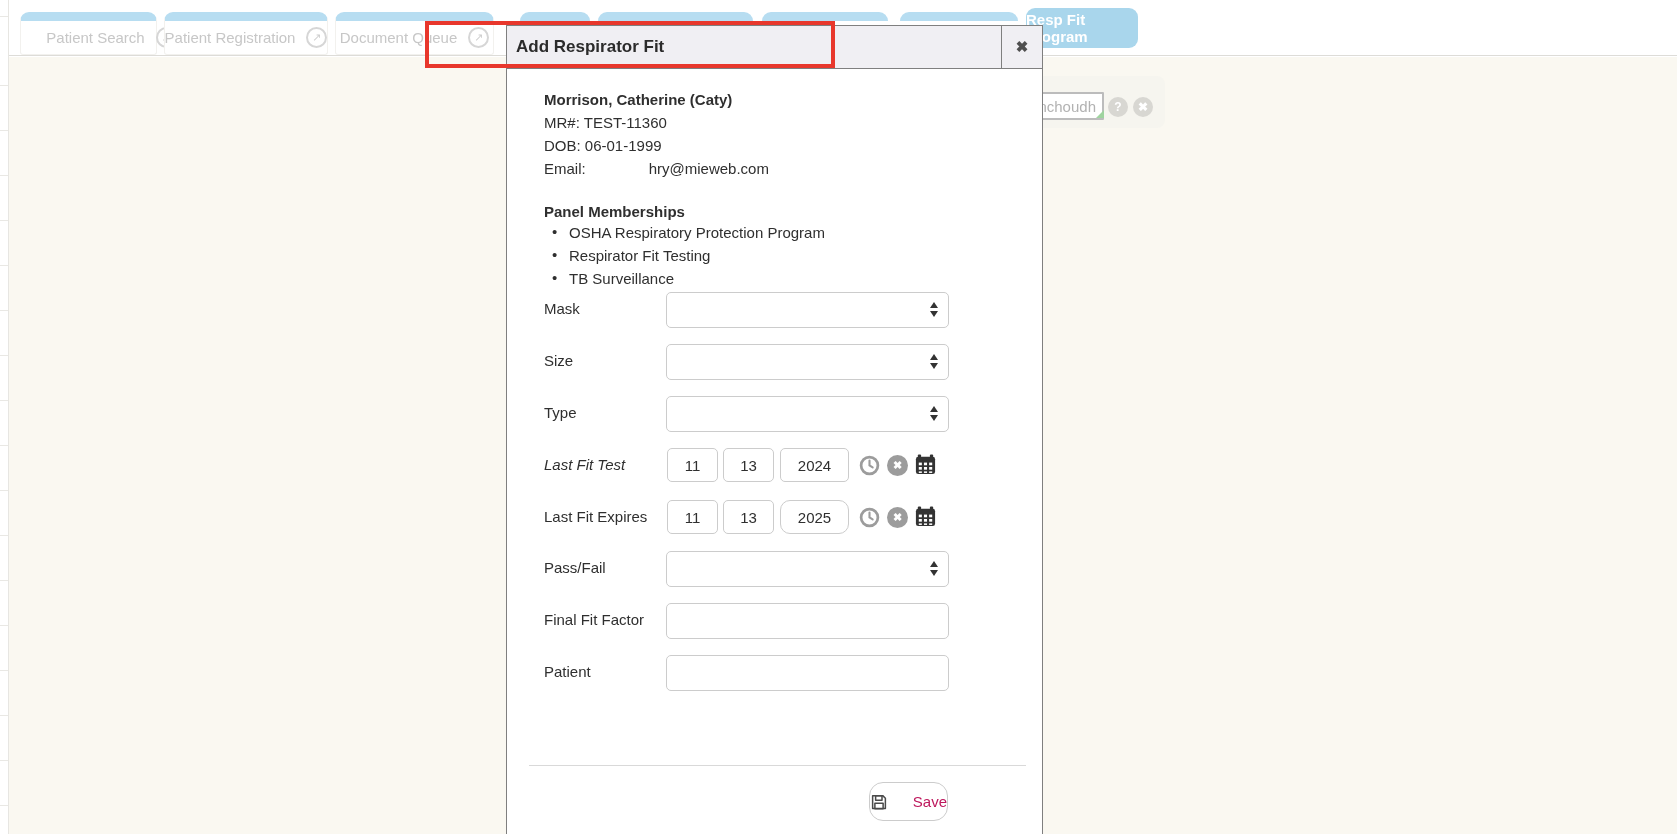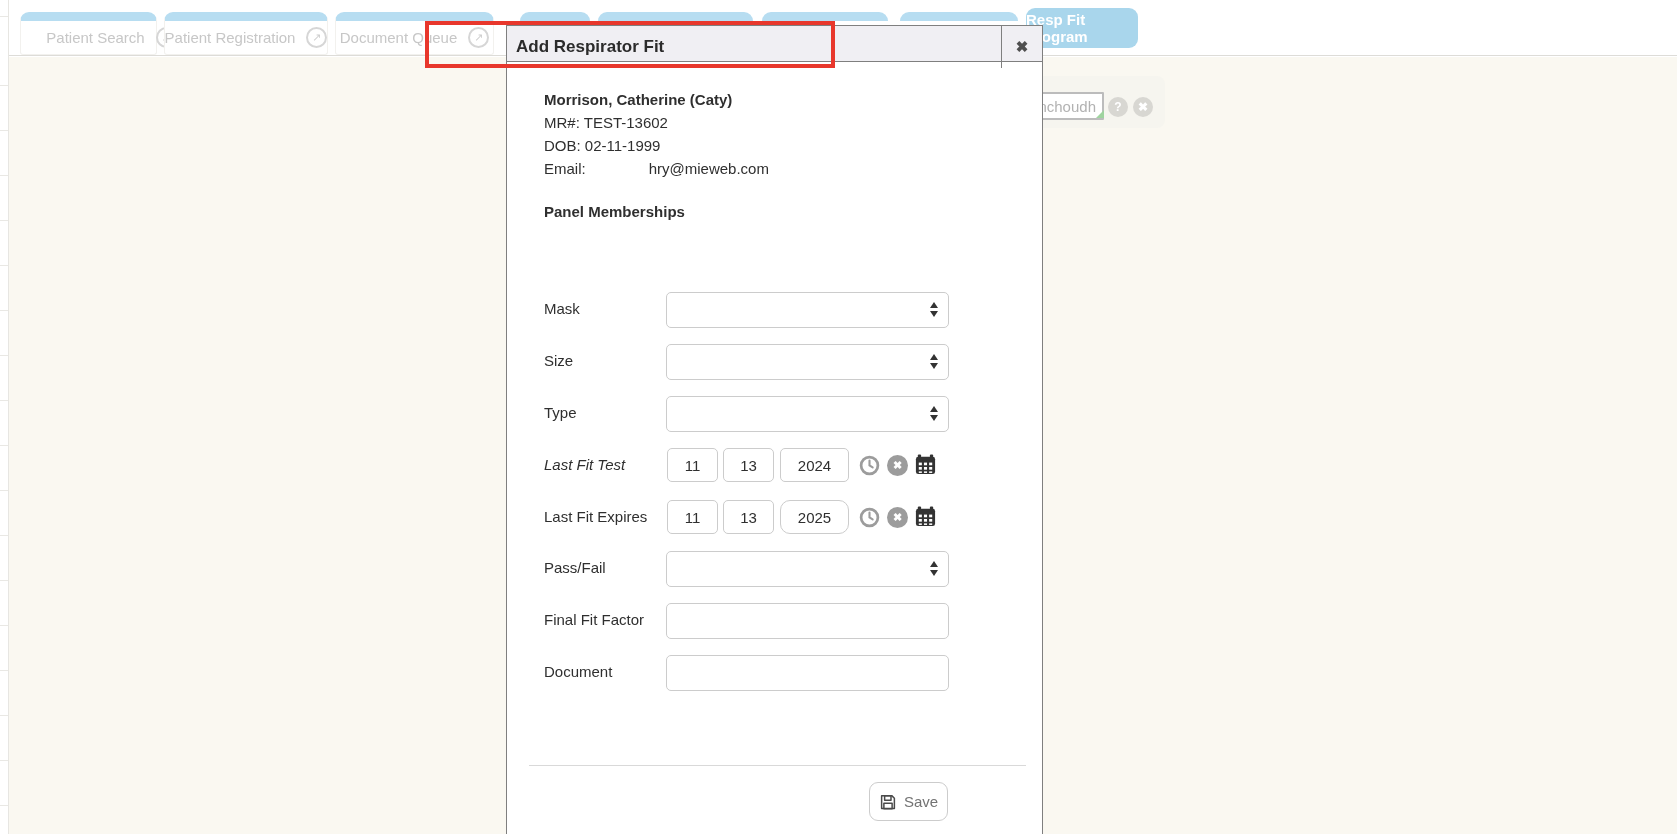--- a/index.html
+++ b/index.html
@@ -31,21 +31,21 @@
   .search-panel { position:absolute; left:995px; top:76px; width:170px; height:52px; background:#f6f5ef; border-radius:8px; z-index:3; }
   .bg-search-input { position:absolute; left:-12px; top:16px; width:121px; height:28px; border:2px solid #bcbcbc;
     background:#fff; font-family:"Liberation Sans",sans-serif; font-size:15px; color:#b2b2b2; text-align:right; padding-right:6px; border-radius:1px; }
   .grip { position:absolute; left:101px; top:34px; width:0; height:0; border-left:8px solid transparent; border-bottom:8px solid #9fd49f; }
   .round-ico { position:absolute; top:21px; width:20px; height:20px; border-radius:50%; background:#d8d7d2; color:#fff;
     font-size:12px; font-weight:bold; text-align:center; line-height:20px; }
 
   
   .modal { position:absolute; left:506px; top:25px; width:537px; height:812px; background:#fff;
     border:1px solid #7f7f7f; z-index:10; }
-  .modal-header { position:absolute; left:0; top:0; width:100%; height:36px; background:#f0eff3; border-bottom:1px solid #7f7f7f; }
+  .modal-header { position:absolute; left:0; top:0; width:100%; height:43px; background:#f0eff3; border-bottom:1px solid #7f7f7f; }
   .modal-title { position:absolute; left:9px; top:11px; font-size:17px; font-weight:bold; color:#2b2b2b; }
   .modal-close { position:absolute; right:0; top:0; width:41px; height:42px; border-left:1px solid #7f7f7f;
     color:#4f4f4f; font-size:15px; font-weight:bold; text-align:center; line-height:42px; cursor:pointer; }
 
   .mrow { position:absolute; left:37px; font-size:15px; line-height:20px; }
   .b { font-weight:bold; }
   .email-val { display:inline-block; margin-left:63px; }
   .pm-list { list-style:none; }
   .pm-list li { position:relative; padding-left:25px; margin-bottom:7px; font-size:15px; line-height:16px; }
   .pm-list li::before { content:"•"; position:absolute; left:8px; top:-1px; font-size:15px; color:#2f2f2f; }
@@ -61,22 +61,22 @@
     font-family:"Liberation Sans",sans-serif; font-size:15px; color:#2f2f2f; text-align:center; }
   .dbox.year { width:69px; }
   .ico-btn { position:absolute; width:21px; height:21px; cursor:pointer; }
   .xcirc { border-radius:50%; background:#9c9c9c; color:#fff; font-size:11px; font-weight:bold; text-align:center; line-height:21px; }
 
   .tinput { position:absolute; left:159px; width:283px; height:36px; border:1px solid #ccc; border-radius:5px; background:#fff;
     font-family:"Liberation Sans",sans-serif; font-size:15px; padding:0 8px; color:#2f2f2f; }
 
   .divider { position:absolute; left:22px; top:739px; width:497px; height:1px; background:#d9d9d9; }
   .save-btn { position:absolute; left:362px; top:756px; width:79px; height:39px; background:#fff; border:1px solid #ccc;
-    border-radius:9px; display:flex; align-items:center; justify-content:center; gap:7px; font-family:"Liberation Sans",sans-serif;
-    font-size:15px; color:#737373; cursor:pointer; }
+    border-radius:14px; display:flex; align-items:center; justify-content:space-between; gap:7px; font-family:"Liberation Sans",sans-serif;
+    font-size:15px; color:#be185d; cursor:pointer; }
 
   .annotation { position:absolute; left:425px; top:21px; width:410px; height:47px; border:4px solid #e8372c; z-index:20; pointer-events:none; }
 </style>
 </head>
 <body>
 
 <div class="screen">
 
   <div class="left-rail"></div>
   <div class="topbar"></div>
@@ -109,27 +109,32 @@
     <span class="round-ico" style="left:138px;">✖</span>
   </div>
 
   <div class="modal">
     <div class="modal-header">
       <span class="modal-title">Add Respirator Fit</span>
       <div class="modal-close">✖</div>
     </div>
 
     <div class="mrow b" style="top:64px;">Morrison, Catherine (Caty)</div>
-    <div class="mrow" style="top:87px;">MR#: TEST-13602</div>
-    <div class="mrow" style="top:110px;">DOB: 02-11-1999</div>
+    <div class="mrow" style="top:87px;">MR#: TEST-11360</div>
+    <div class="mrow" style="top:110px;">DOB: 06-01-1999</div>
     <div class="mrow" style="top:133px;">
       <span>Email:</span><span class="email-val">hry@mieweb.com</span>
     </div>
 
     <div class="mrow b" style="top:176px;">Panel Memberships</div>
+    <ul class="pm-list" style="position:absolute; left:37px; top:199px;">
+      <li>OSHA Respiratory Protection Program</li>
+      <li>Respirator Fit Testing</li>
+      <li>TB Surveillance</li>
+    </ul>
 
     <div class="flabel" style="top:274px;">Mask</div>
     <div class="sel" style="top:266px;">
       <span></span>
       <span class="updown">
           <i class="up"></i>
           <i class="dn"></i>
         </span>
     </div>
 
@@ -216,21 +221,21 @@
       <span></span>
       <span class="updown">
           <i class="up"></i>
           <i class="dn"></i>
         </span>
     </div>
 
     <div class="flabel" style="top:585px;">Final Fit Factor</div>
     <input class="tinput" style="top: 577px;" value="">
 
-    <div class="flabel" style="top:637px;">Document</div>
+    <div class="flabel" style="top:637px;">Patient</div>
     <input class="tinput" style="top: 629px;" value="">
 
     <div class="divider"></div>
 
     <button class="save-btn">
       <span style="display:flex;">
         <svg viewBox="0 0 24 24" width="18" height="18" fill="none" stroke="#4a4a4a" stroke-width="2" stroke-linejoin="round">
             <path d="M3.5 3.5h13.5l3.5 3.5v13.5H3.5z"></path>
             <rect x="7.5" y="3.5" width="8.5" height="6"></rect>
             <rect x="6.5" y="13.5" width="11" height="7.5"></rect>

